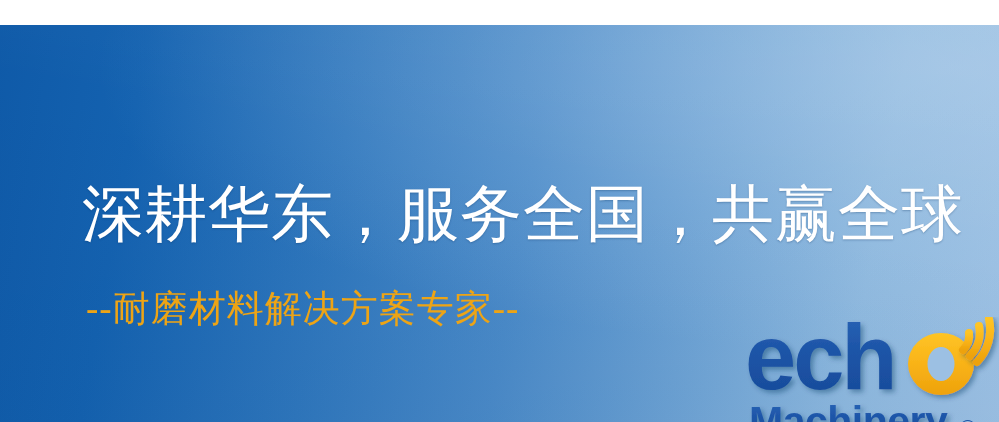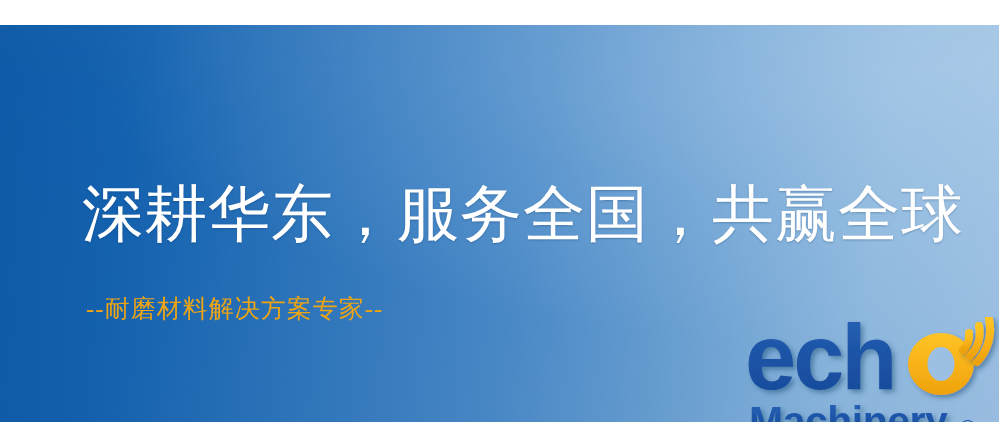--- a/index.html
+++ b/index.html
@@ -58,21 +58,21 @@
     white-space: nowrap;
     text-shadow: 0 1px 2px rgba(10,50,95,0.30);
   }
 
   .subtitle {
     position: absolute;
     left: 86px;
     top: 268px;
     color: #eda415;
     font-family: Liberation Serif, serif;
-    font-size: 25px;
+    font-size: 37px;
     line-height: 32px;
     letter-spacing: 1px;
     white-space: nowrap;
   }
 
   
   .logo {
     position: absolute;
     left: 745px;
     top: 292px;

